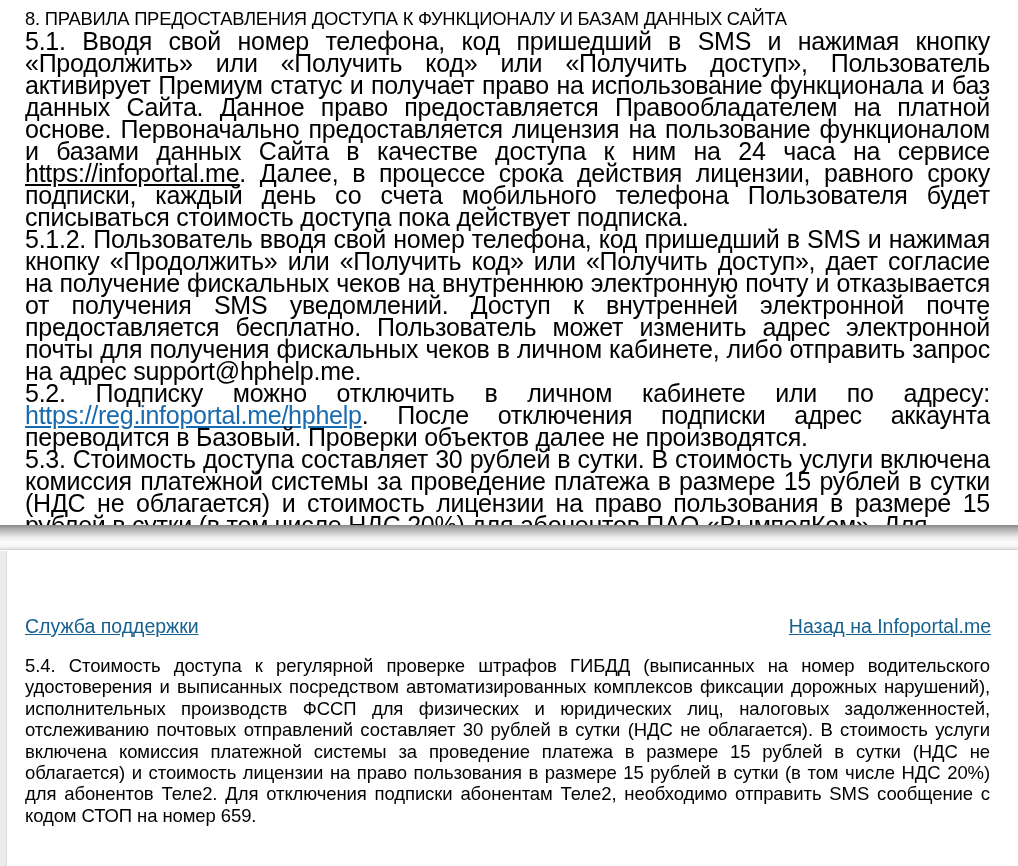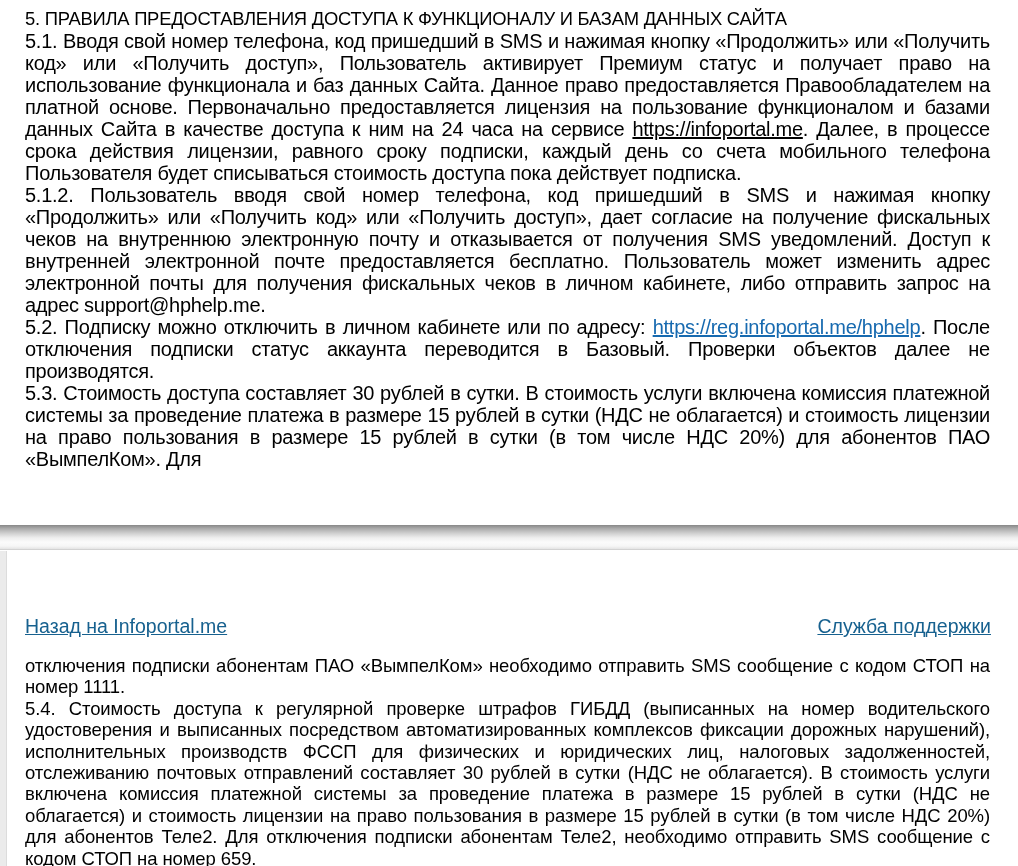--- a/index.html
+++ b/index.html
@@ -23,21 +23,21 @@
     position:absolute;top:8px;left:25px;width:965px;
     font-size:18.4px;line-height:22px;letter-spacing:-0.25px;
   }
   .top-section .heading{
     white-space:nowrap;
   }
   .para{
     margin:0;
     text-align:justify;
   }
-  .top-section .para{font-size:20px;line-height:22px;}
+  .top-section .para{font-size:25px;line-height:22px;}
   a.link-black{color:var(--ink);text-decoration:underline;cursor:pointer;}
   a.link-blue{color:var(--link-blue);text-decoration:underline;cursor:pointer;}
   span.email{color:var(--ink);text-decoration:none;}
   .divider-band{
     position:absolute;left:0;top:525px;width:1018px;height:25px;
     background:linear-gradient(to bottom,
       var(--band-top) 0%, #a9a9a9 14%, #cfcfcf 34%,
       #efefef 54%, #fbfbfb 72%, #f6f6f6 88%, #e4e4e4 100%);
     border-bottom:1px solid #d2d2d2;
   }
@@ -61,36 +61,35 @@
     position:absolute;left:25px;top:655px;width:965px;
     font-size:18.5px;line-height:21.4px;letter-spacing:-0.1px;
   }
 </style>
 </head>
 <body>
 
 <div>
 
   <section class="top-section">
-    <div class="heading">5. ПРАВИЛА ПРЕДОСТАВЛЕНИЯ ДОСТУПА К ФУНКЦИОНАЛУ И БАЗАМ ДАННЫХ САЙТА</div>
+    <div class="heading">8. ПРАВИЛА ПРЕДОСТАВЛЕНИЯ ДОСТУПА К ФУНКЦИОНАЛУ И БАЗАМ ДАННЫХ САЙТА</div>
     <div>
         <p class="para"><span>5.1. Вводя свой номер телефона, код пришедший в SMS и нажимая кнопку «Продолжить» или «Получить код» или «Получить доступ», Пользователь активирует Премиум статус и получает право на использование функционала и баз данных Сайта. Данное право предоставляется Правообладателем на платной основе. Первоначально предоставляется лицензия на пользование функционалом и базами данных Сайта в качестве доступа к ним на 24 часа на сервисе </span><a class="link-black">https://infoportal.me</a><span>. Далее, в процессе срока действия лицензии, равного сроку подписки, каждый день со счета мобильного телефона Пользователя будет списываться стоимость доступа пока действует подписка.</span></p>
         <p class="para"><span>5.1.2. Пользователь вводя свой номер телефона, код пришедший в SMS и нажимая кнопку «Продолжить» или «Получить код» или «Получить доступ», дает согласие на получение фискальных чеков на внутреннюю электронную почту и отказывается от получения SMS уведомлений. Доступ к внутренней электронной почте предоставляется бесплатно. Пользователь может изменить адрес электронной почты для получения фискальных чеков в личном кабинете, либо отправить запрос на адрес </span><span class="email">support@hphelp.me</span><span>.</span></p>
-        <p class="para"><span>5.2. Подписку можно отключить в личном кабинете или по адресу: </span><a class="link-blue">https://reg.infoportal.me/hphelp</a><span>. После отключения подписки статус аккаунта переводится в Базовый. Проверки объектов далее не производятся.</span></p>
+        <p class="para"><span>5.2. Подписку можно отключить в личном кабинете или по адресу: </span><a class="link-blue">https://reg.infoportal.me/hphelp</a><span>. После отключения подписки адрес аккаунта переводится в Базовый. Проверки объектов далее не производятся.</span></p>
         <p class="para"><span>5.3. Стоимость доступа составляет 30 рублей в сутки. В стоимость услуги включена комиссия платежной системы за проведение платежа в размере 15 рублей в сутки (НДС не облагается) и стоимость лицензии на право пользования в размере 15 рублей в сутки (в том числе НДС 20%) для абонентов ПАО «ВымпелКом». Для</span></p>
       </div>
   </section>
 
   <div class="divider-band"></div>
 
   <div class="left-strip"></div>
 
   <nav class="footer-links">
+      <a>Служба поддержки</a>
       <a>Назад на Infoportal.me</a>
-      <a>Служба поддержки</a>
     </nav>
 
   <section class="footer-text">
-      <p class="para"><span>отключения подписки абонентам ПАО «ВымпелКом» необходимо отправить SMS сообщение с кодом СТОП на номер 1111.</span></p>
       <p class="para"><span>5.4. Стоимость доступа к регулярной проверке штрафов ГИБДД (выписанных на номер водительского удостоверения и выписанных посредством автоматизированных комплексов фиксации дорожных нарушений), исполнительных производств ФССП для физических и юридических лиц, налоговых задолженностей, отслеживанию почтовых отправлений составляет 30 рублей в сутки (НДС не облагается). В стоимость услуги включена комиссия платежной системы за проведение платежа в размере 15 рублей в сутки (НДС не облагается) и стоимость лицензии на право пользования в размере 15 рублей в сутки (в том числе НДС 20%) для абонентов Теле2. Для отключения подписки абонентам Теле2, необходимо отправить SMS сообщение с кодом СТОП на номер 659.</span></p>
     </section>
 
 </div>
 
 </body></html>

